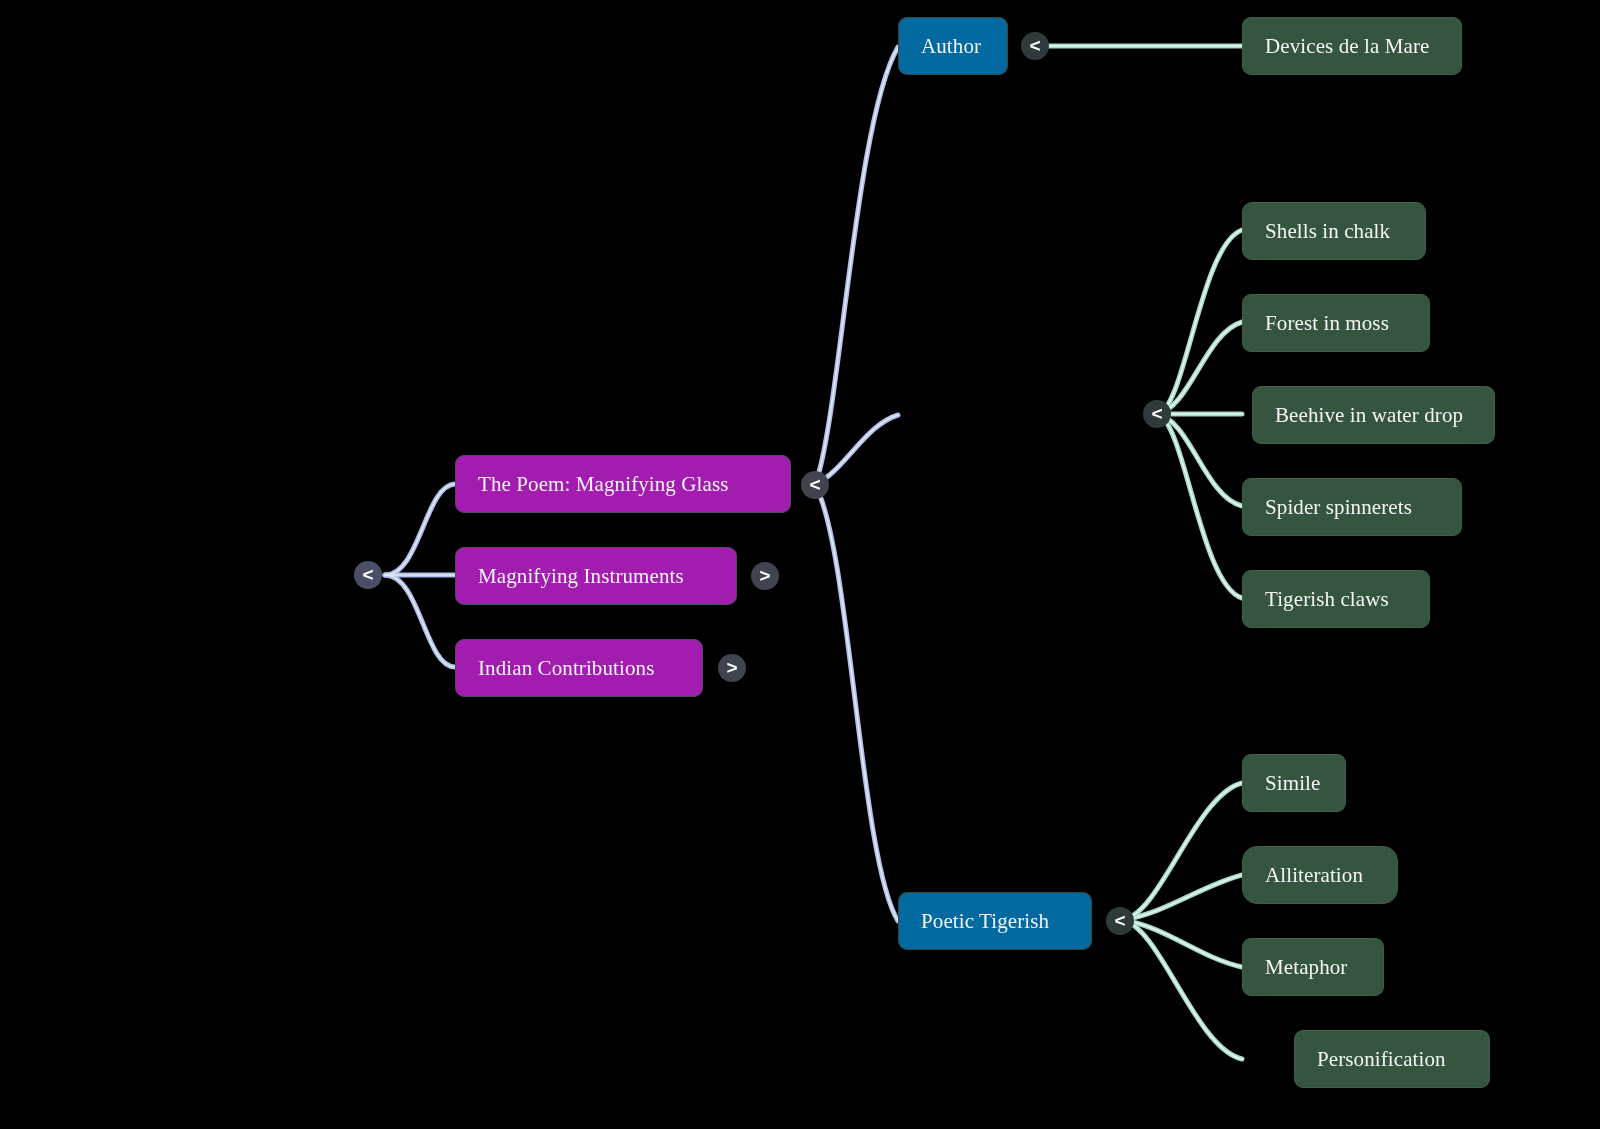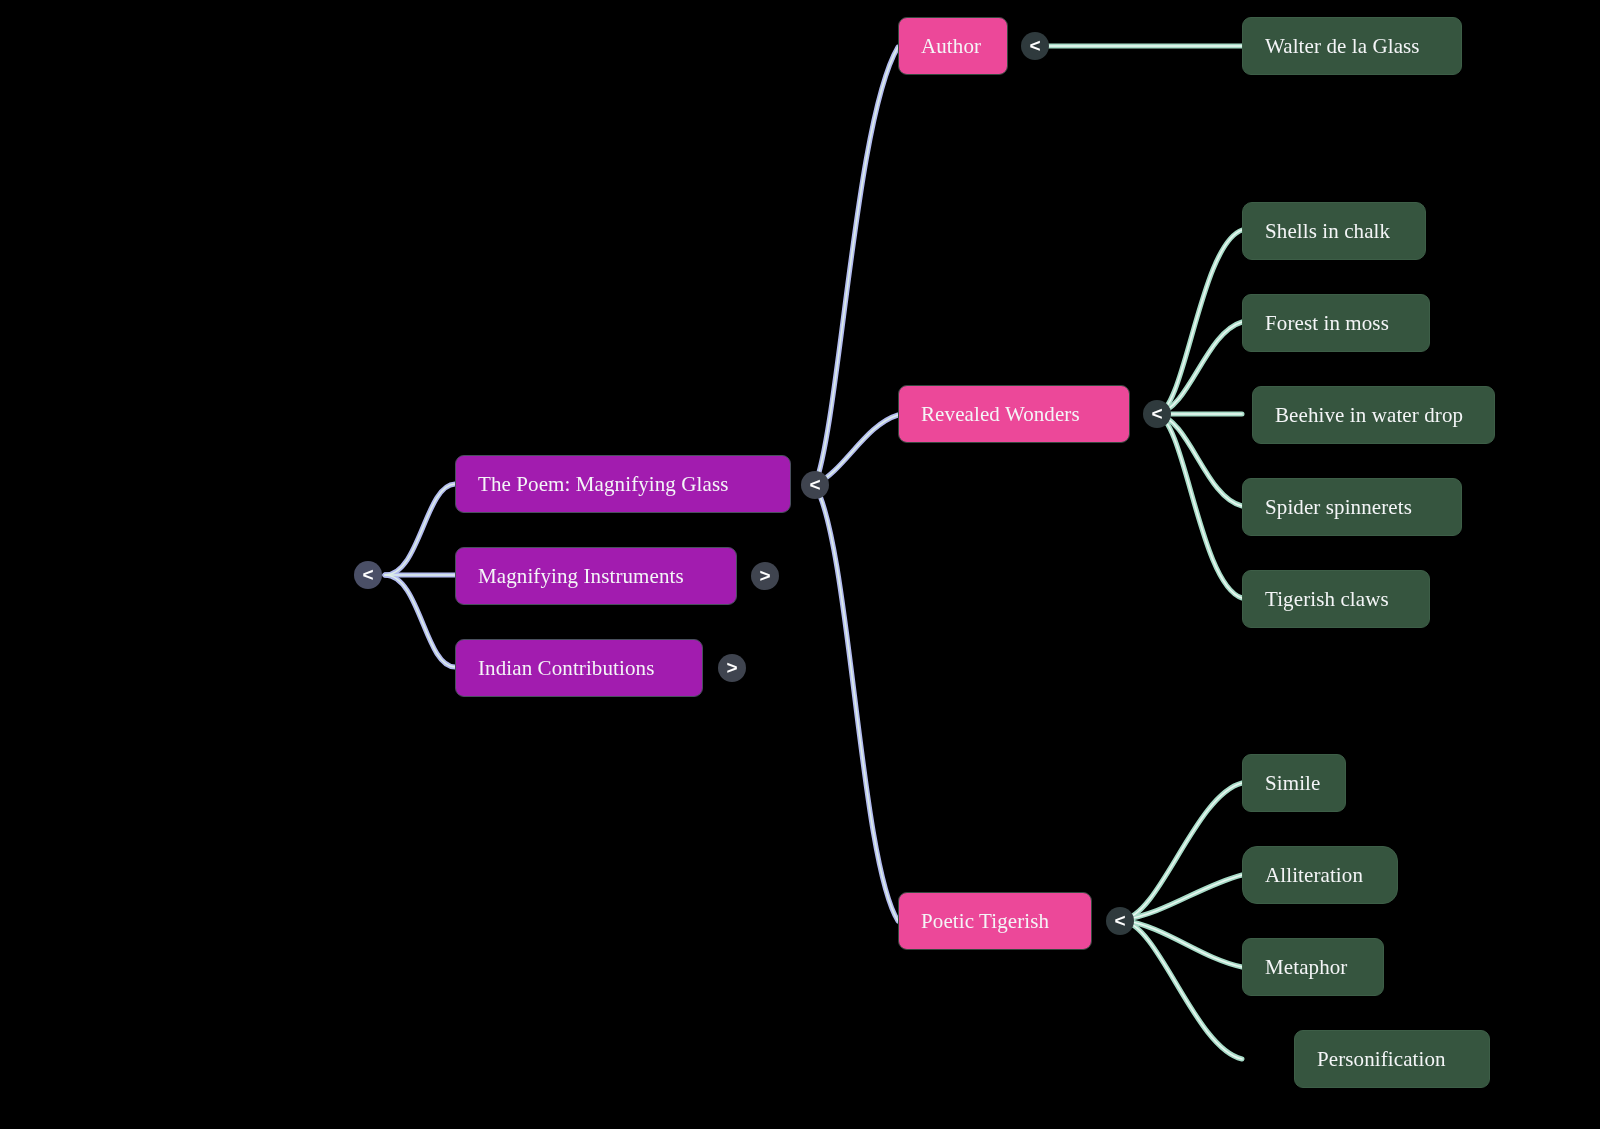--- a/index.html
+++ b/index.html
@@ -43,21 +43,21 @@
   }
   .node-root {
     background: #4f4f63;
     border: 1px solid #5b5b72;
   }
   .node-branch {
     background: #a21caf;
     border: 1px solid #49505d;
   }
   .node-group {
-    background: #ec4899;
+    background: #0369a1;
     border: 1px solid #35493f;
   }
   .node-leaf {
     background: #36553f;
     border: 1px solid #3d5e47;
   }
   .badge {
     position: absolute;
     width: 28px;
     height: 28px;
@@ -152,36 +152,33 @@
     <span>&gt;</span>
   </div>
 
   <div class="node node-group" style="left:898px; top:17px; width:110px; height:58px;">
     <span>Author</span>
   </div>
   <div class="badge badge-teal" style="left:1021px; top:32px;">
     <span>&lt;</span>
   </div>
 
-  <div class="node node-group" style="left:898px; top:385px; width:232px; height:58px;">
-    <span>Revealed Wonders</span>
-  </div>
   <div class="badge badge-teal" style="left:1143px; top:400px;">
     <span>&lt;</span>
   </div>
 
   <div class="node node-group" style="left:898px; top:892px; width:194px; height:58px;">
     <span>Poetic Tigerish</span>
   </div>
   <div class="badge badge-teal" style="left:1106px; top:907px;">
     <span>&lt;</span>
   </div>
 
   <div class="node node-leaf" style="left:1242px; top:17px; width:220px; height:58px;">
-    <span>Walter de la Glass</span>
+    <span>Devices de la Mare</span>
   </div>
 
   <div class="node node-leaf" style="left:1242px; top:202px; width:184px; height:58px;border-radius:10px;">
     <span>Shells in chalk</span>
   </div>
   <div class="node node-leaf" style="left:1242px; top:294px; width:188px; height:58px;">
     <span>Forest in moss</span>
   </div>
   <div class="node node-leaf" style="left:1252px; top:386px; width:243px; height:58px;">
     <span>Beehive in water drop</span>

